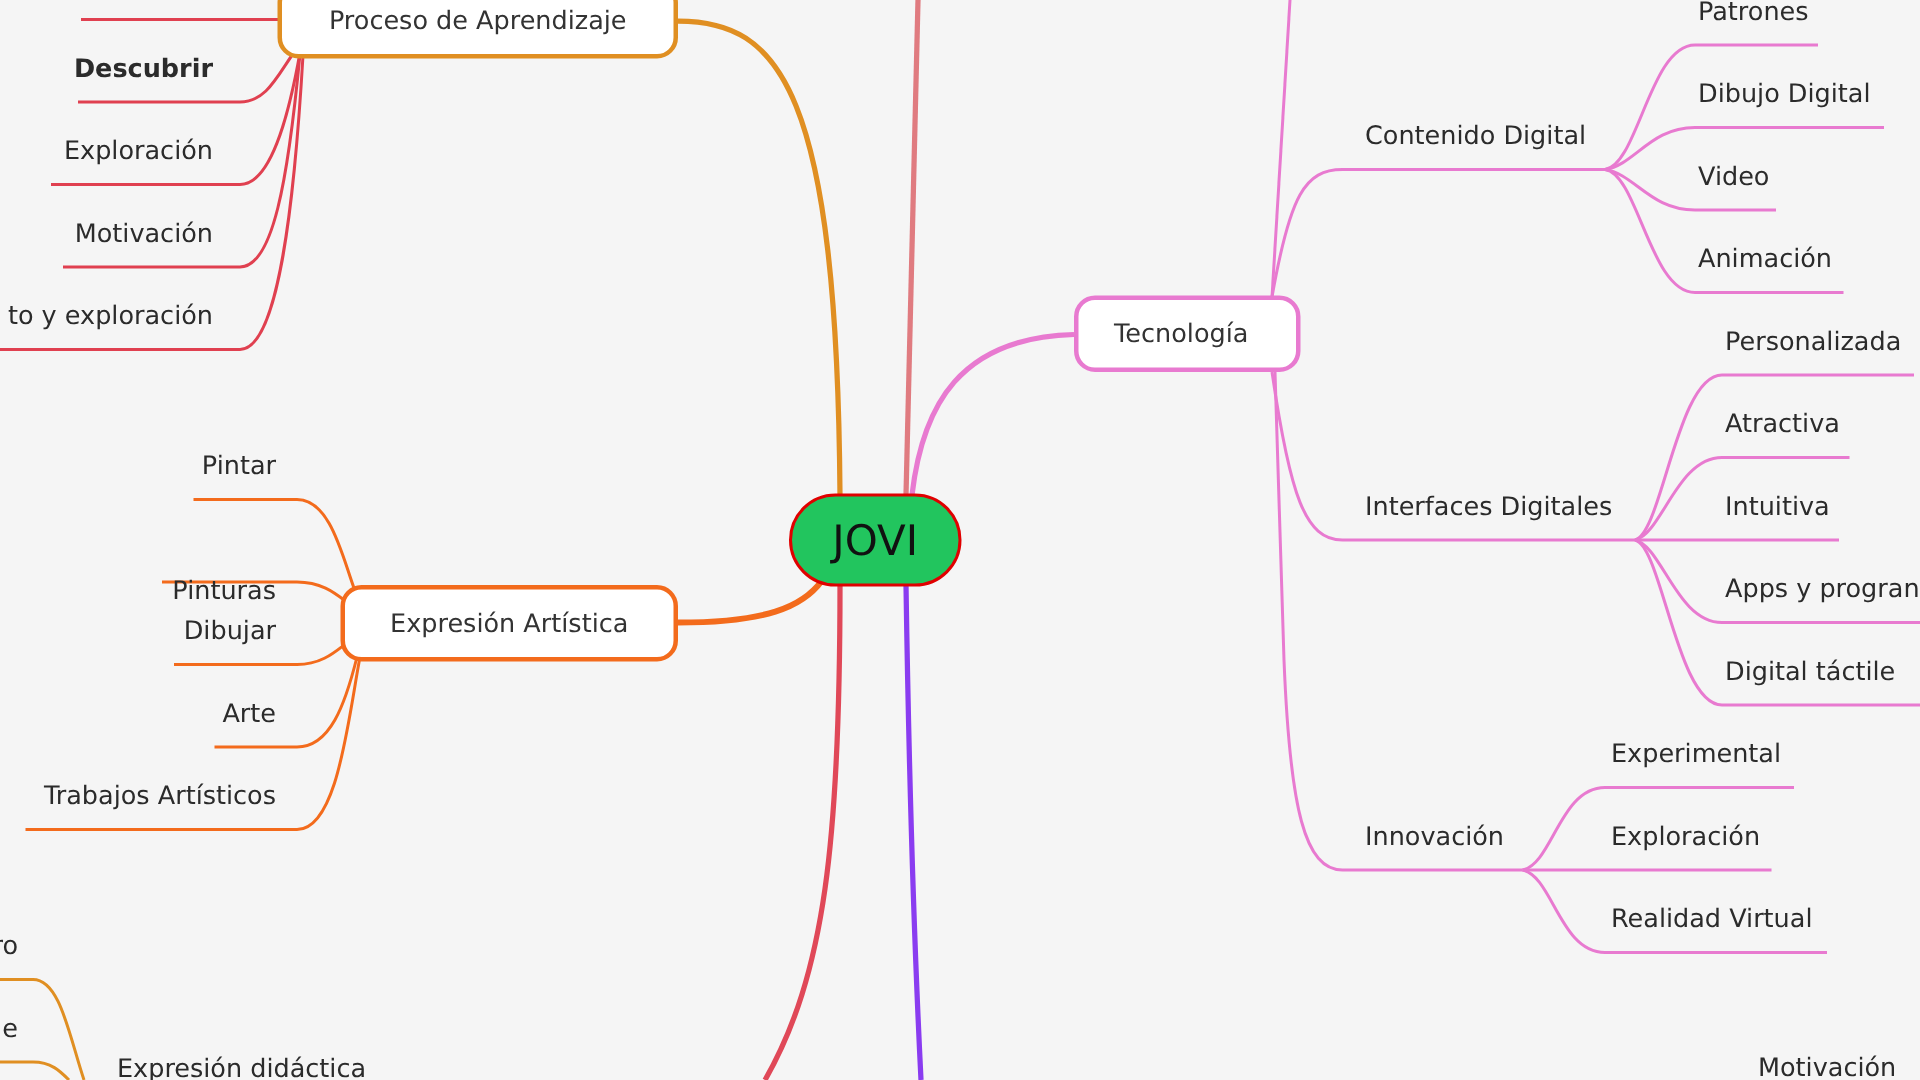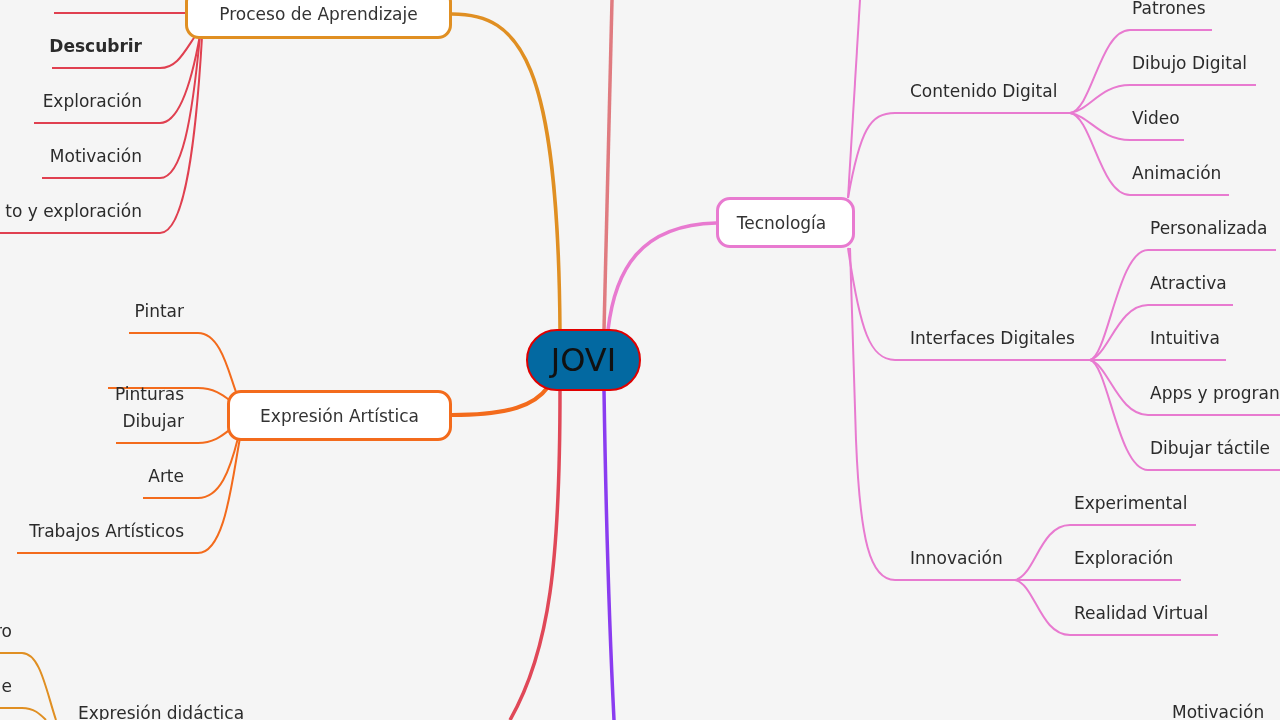--- a/index.html
+++ b/index.html
@@ -12,23 +12,23 @@
     svg.lines { position:absolute; left:0; top:0; width:1280px; height:720px; }
     .topic {
       position:absolute; box-sizing:border-box;
       background:#ffffff; border-radius:14px;
       display:flex; align-items:center; justify-content:center;
       font-size:17px; color:#333333; white-space:nowrap;
       border:3px solid #000;
     }
     .root {
       position:absolute; box-sizing:border-box;
-      background:#0369a1; border:2px solid #e00000; border-radius:31px;
+      background:#22c55e; border:2px solid #e00000; border-radius:31px;
       display:flex; align-items:center; justify-content:center;
-      font-size:32px; color:#111111;
+      font-size:28px; color:#111111;
     }
     .label {
       position:absolute; font-size:17px; color:#2b2b2b; white-space:nowrap;
       line-height:20px;
     }
     .r { text-align:right; }
   </style>
 </head>
 <body>
 
@@ -99,36 +99,36 @@
 
 <div class="topic" style="left:227px; top:390px; width:225px; height:51px; border-color:#f36b1c;">
   <span>Expresión Artística</span>
 </div>
 <div class="label r" style="right:1096px; top:301px;">Pintar</div>
 <div class="label r" style="right:1096px; top:356px;margin-top:28px;">Pinturas</div>
 <div class="label r" style="right:1096px; top:411px;">Dibujar</div>
 <div class="label r" style="right:1096px; top:466px;">Arte</div>
 <div class="label r" style="right:1096px; top:521px;">Trabajos Artísticos</div>
 
-<div class="topic" style="left:716px; top:197px; width:139px; height:51px; border-color:#e87ad0;">
+<div class="topic" style="left:716px; top:197px; width:151px; height:51px; border-color:#e87ad0;">
   <span style="margin-right:8px;">Tecnología</span>
 </div>
 
 <div class="label" style="left:910px; top:81px;">Contenido Digital</div>
 <div class="label" style="left:1132px; top:-2px;">Patrones</div>
 <div class="label" style="left:1132px; top:53px;">Dibujo Digital</div>
 <div class="label" style="left:1132px; top:108px;">Video</div>
 <div class="label" style="left:1132px; top:163px;text-align:right;">Animación</div>
 
 <div class="label" style="left:910px; top:328px;">Interfaces Digitales</div>
 <div class="label" style="left:1150px; top:218px;">Personalizada</div>
 <div class="label" style="left:1150px; top:273px;">Atractiva</div>
 <div class="label" style="left:1150px; top:328px;">Intuitiva</div>
 <div class="label" style="left:1150px; top:383px;">Apps y progran</div>
-<div class="label" style="left:1150px; top:438px;">Dibujar táctile</div>
+<div class="label" style="left:1150px; top:438px;">Digital táctile</div>
 
 <div class="label" style="left:910px; top:548px;">Innovación</div>
 <div class="label" style="left:1074px; top:493px;">Experimental</div>
 <div class="label" style="left:1074px; top:548px;">Exploración</div>
 <div class="label" style="left:1074px; top:603px;">Realidad Virtual</div>
 
 <div class="label" style="left:78px; top:703px;">Expresión didáctica</div>
 <div class="label r" style="right:1268px; top:621px;">ro</div>
 <div class="label r" style="right:1268px; top:676px;">e</div>
 

